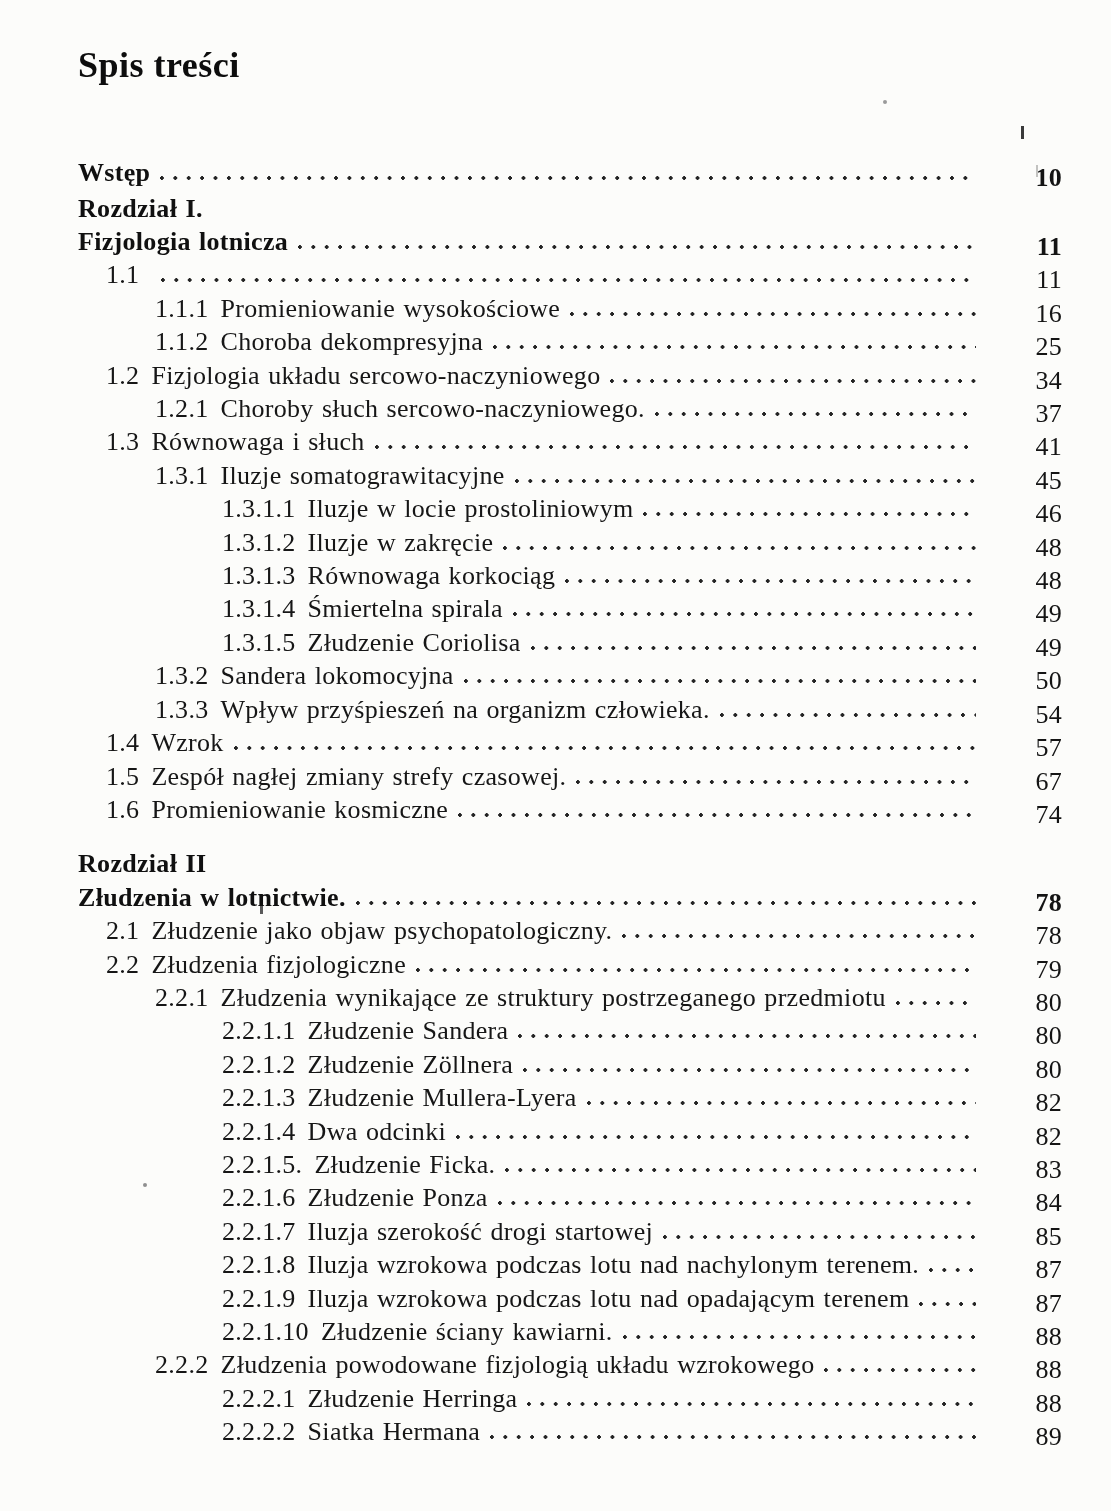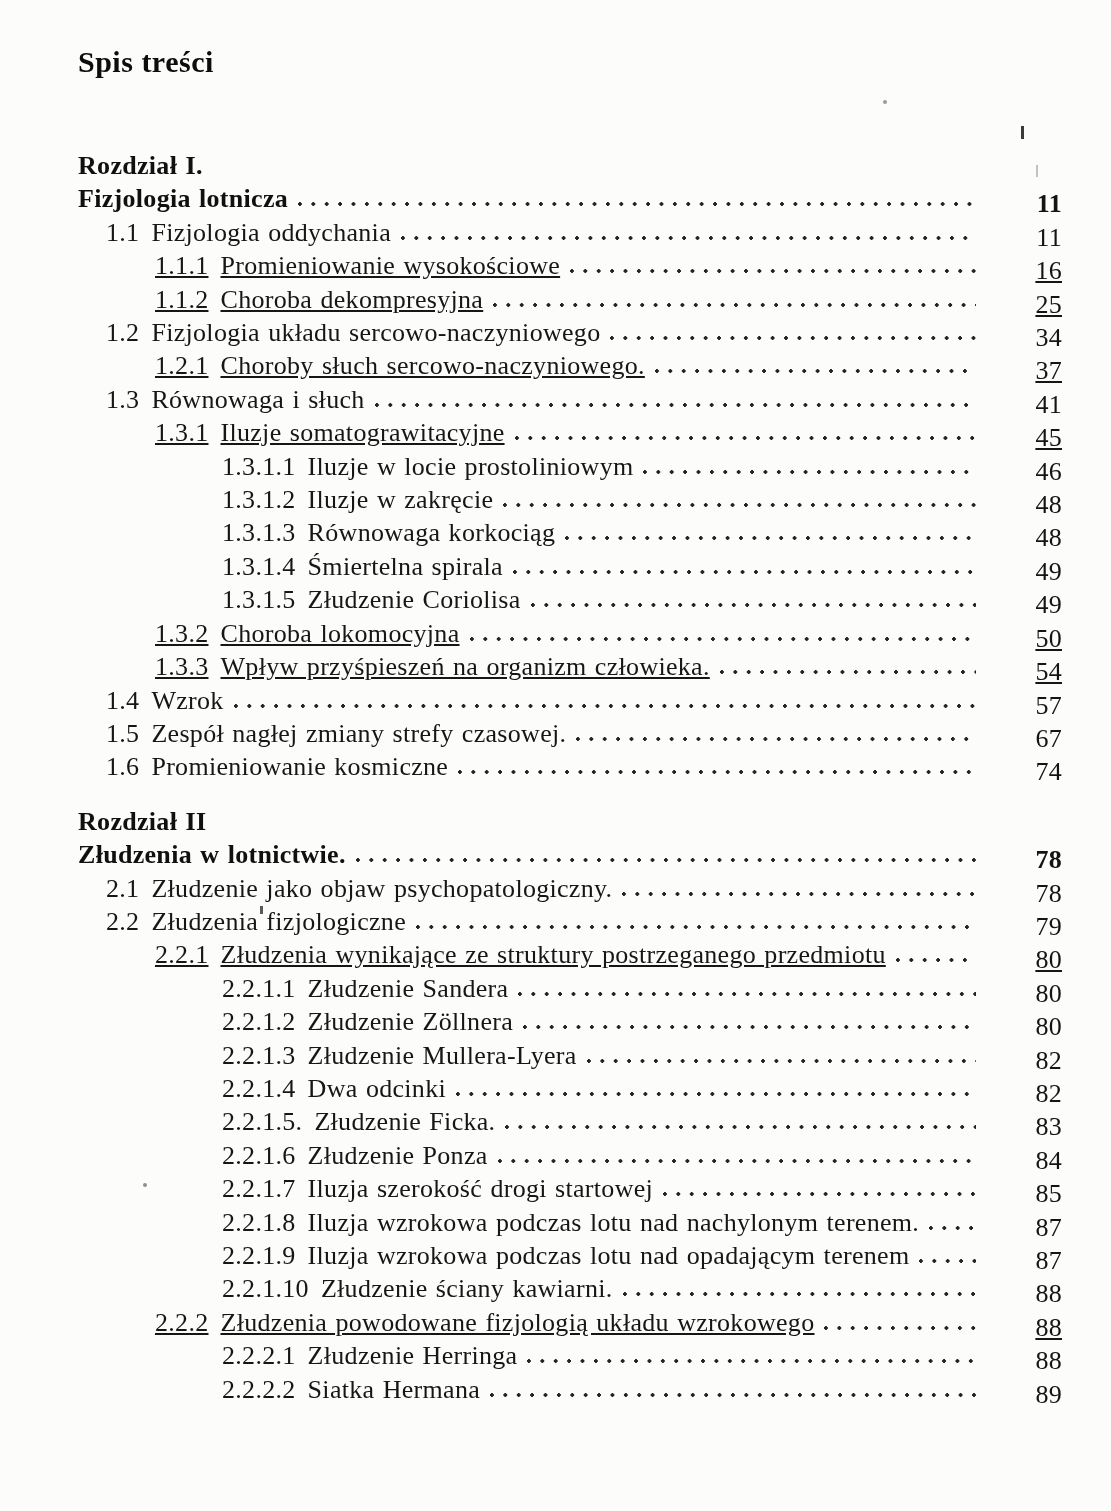--- a/index.html
+++ b/index.html
@@ -10,21 +10,21 @@
     width: 1111px;
     height: 1511px;
     background: #fcfcfa;
     overflow: hidden;
     position: relative;
     font-family: "Liberation Serif", "DejaVu Serif", serif;
     color: #161616;
   }
   .page-title {
     margin: 44px 0 0 78px;
-    font-size: 30px;
+    font-size: 36px;
     line-height: 1.2;
     font-weight: bold;
     color: #0d0d0d;
     letter-spacing: 0.5px;
   }
   .entries {
     margin-top: 69px;
     padding: 0 49px 0 78px;
   }
   .row {
@@ -34,21 +34,21 @@
     line-height: 33.4px;
     letter-spacing: 0.3px;
     word-spacing: 1.5px;
     white-space: nowrap;
   }
   .row.bold { font-weight: bold; color: #101010; }
   .row.gap-s { margin-top: 2px; }
   .row.gap-l { margin-top: 21px; }
   .lvl0 { padding-left: 0; }
   .lvl1 { padding-left: 28px; }
-  .lvl2 { padding-left: 77px; text-decoration: underline; }
+  .lvl2 { padding-left: 77px; }
   .lvl3 { padding-left: 144px; }
   .num { margin-right: 12px; }
   .leader {
     flex: 1 1 auto;
     height: 6px;
     margin: 0 46px 0 10px;
     background-image: radial-gradient(circle 1.7px at 2px 3px, #242424 98%, rgba(0,0,0,0) 100%);
     background-size: 13.4px 6px;
     background-repeat: repeat-x;
     background-position: left bottom;
@@ -66,37 +66,42 @@
   .speck.s3 { left: 1036px; top: 165px; width: 2px; height: 12px; background: #c2c2c0; }
   .speck.s4 { left: 260px; top: 906px; width: 3px; height: 8px; background: #5a5a5a; }
   .speck.s5 { left: 143px; top: 1183px; width: 4px; height: 4px; background: #8f8f8f; border-radius: 50%; }
 </style>
 </head>
 <body>
 
 <div class="page">
   <h1 class="page-title">Spis treści</h1>
   <div class="entries" id="toc-list">
+  <div class="row lvl0 bold">
+
+    <span class="title">Wstęp</span>
+    <span class="leader"></span>
+    <span class="pg">10</span>
+  </div>
 
   <div class="row lvl0 bold gap-s">
 
     <span class="title">Rozdział I.</span>
 
   </div>
 
   <div class="row lvl0 bold">
 
     <span class="title">Fizjologia lotnicza</span>
     <span class="leader"></span>
     <span class="pg">11</span>
   </div>
 
   <div class="row lvl1">
     <span class="num">1.1</span>
-    <span class="title">Fizjologia oddychania</span>
     <span class="leader"></span>
     <span class="pg">11</span>
   </div>
 
   <div class="row lvl2">
     <span class="num">1.1.1</span>
     <span class="title">Promieniowanie wysokościowe</span>
     <span class="leader"></span>
     <span class="pg">16</span>
   </div>
@@ -166,21 +171,21 @@
 
   <div class="row lvl3">
     <span class="num">1.3.1.5</span>
     <span class="title">Złudzenie Coriolisa</span>
     <span class="leader"></span>
     <span class="pg">49</span>
   </div>
 
   <div class="row lvl2">
     <span class="num">1.3.2</span>
-    <span class="title">Choroba lokomocyjna</span>
+    <span class="title">Sandera lokomocyjna</span>
     <span class="leader"></span>
     <span class="pg">50</span>
   </div>
 
   <div class="row lvl2">
     <span class="num">1.3.3</span>
     <span class="title">Wpływ przyśpieszeń na organizm człowieka.</span>
     <span class="leader"></span>
     <span class="pg">54</span>
   </div>

